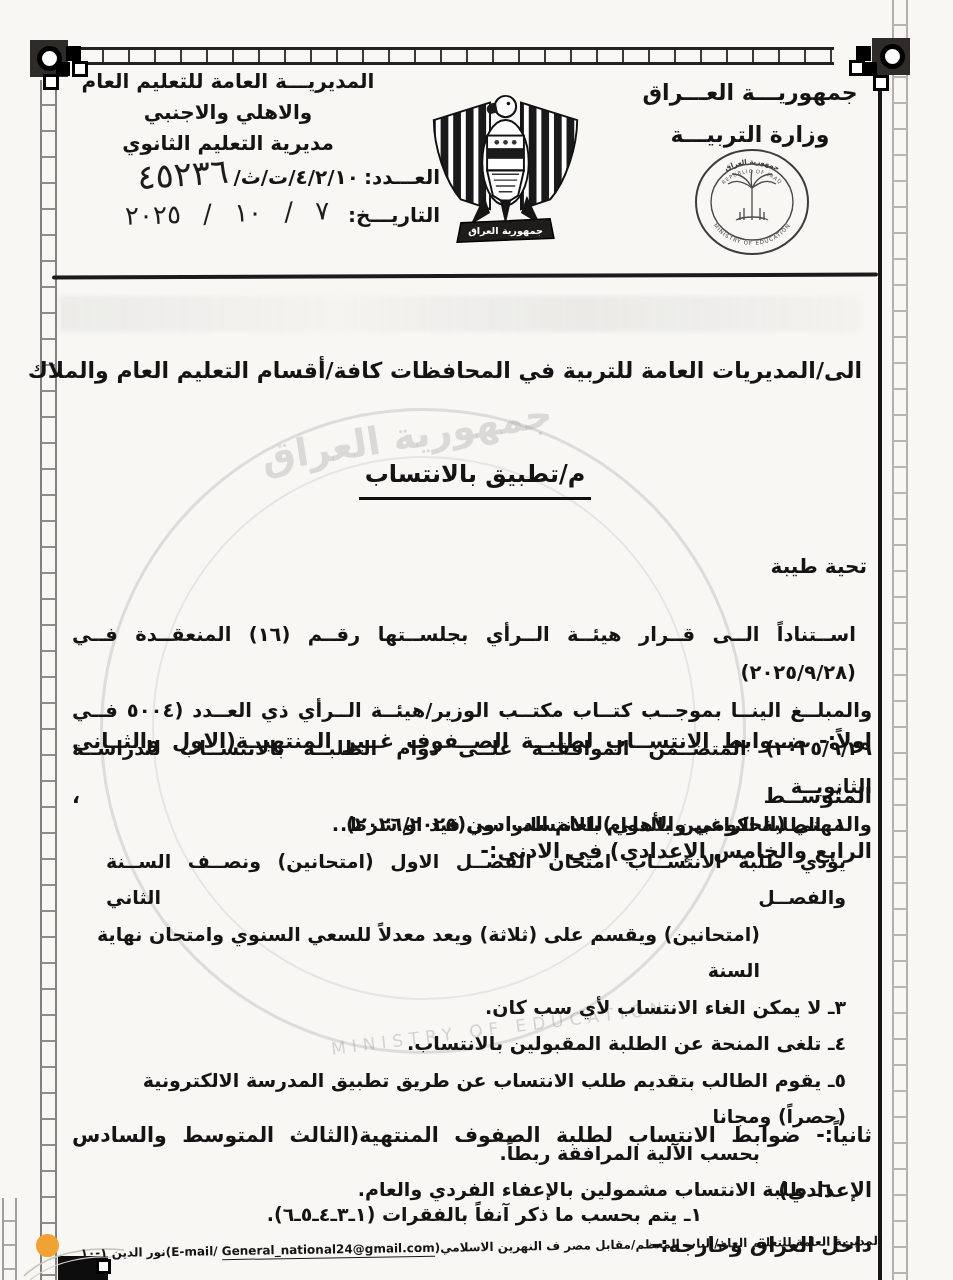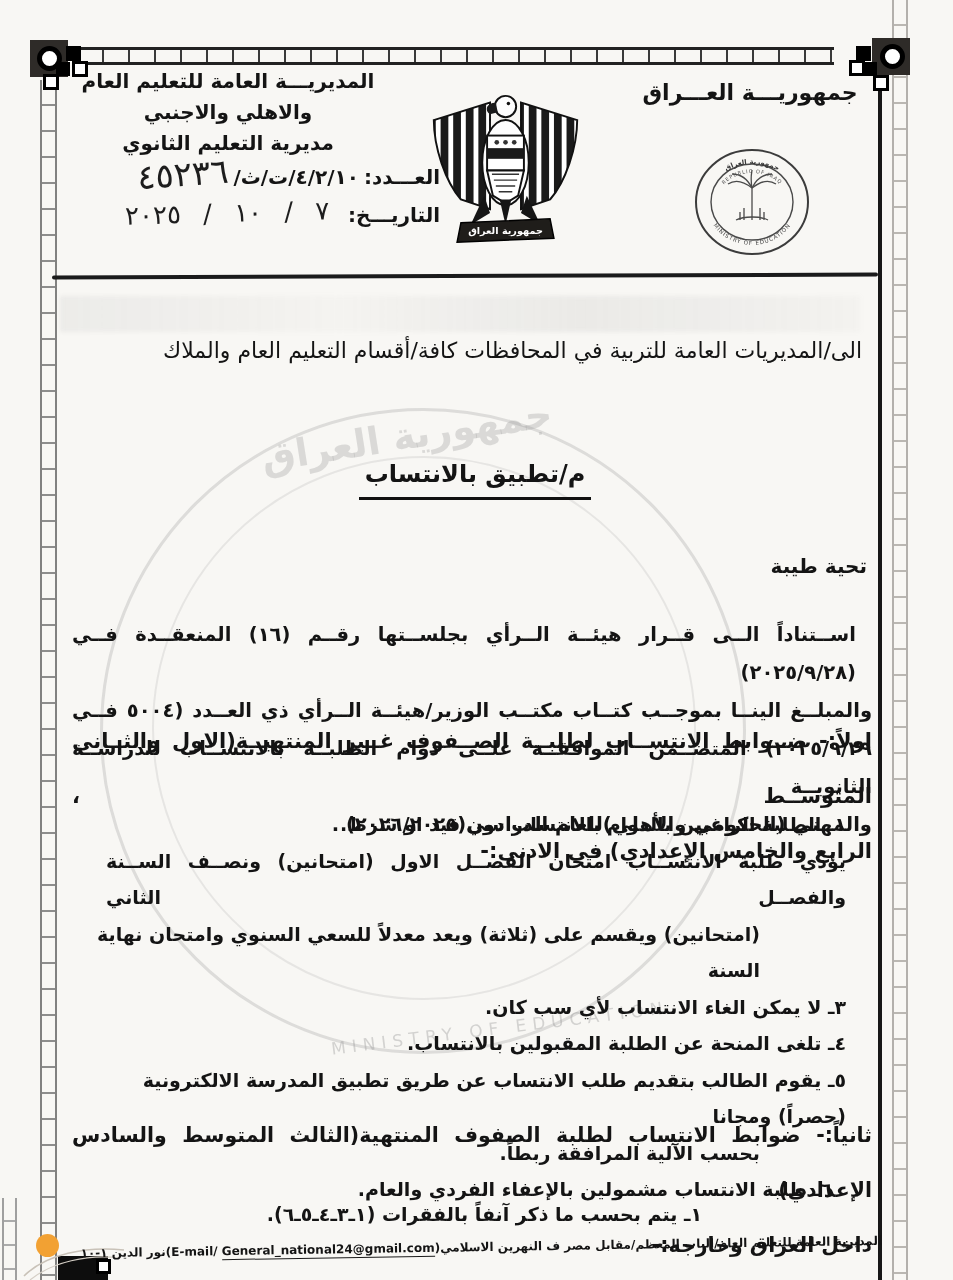--- a/index.html
+++ b/index.html
@@ -52,21 +52,21 @@
   
   .wm-c1 { position:absolute; left:100px; top:408px; width:640px; height:640px;
     border:3px solid rgba(140,140,140,.25); border-radius:50%; }
   .wm-c2 { position:absolute; left:152px; top:456px; width:540px; height:540px;
     border:2px solid rgba(150,150,150,.18); border-radius:50%; }
   .wm-script { position:absolute; left:260px; top:414px; font-size:38px; font-weight:bold;
     color:rgba(150,150,150,.30); transform:rotate(-9deg); white-space:nowrap; }
   .wm-arc-bottom { position:absolute; left:330px; top:1018px; font-size:17px; letter-spacing:6px;
     color:rgba(150,150,150,.38); transform:rotate(-7deg); font-family:"DejaVu Sans", sans-serif; }
   
-  .title { position:absolute; left:70px; top:338px; width:792px; font-size:22px; font-weight:normal;
+  .title { position:absolute; left:70px; top:358px; width:792px; font-size:22px; font-weight:bold;
     white-space:nowrap; }
   .subject { position:absolute; left:300px; top:460px; width:350px; text-align:center; }
   .subject span { display:inline-block; font-size:24px; font-weight:bold;
     border-bottom:3.5px solid #111; padding:0 6px 9px; }
   .greeting { position:absolute; right:86px; top:554px; font-size:20px; font-weight:bold; }
   .intro { position:absolute; left:72px; top:584px; width:800px; font-size:19.5px;
     font-weight:bold; line-height:38px; }
   .j { text-align:justify; text-align-last:justify; }
   .r { text-align:right; }
   .indent1 { padding-right:16px;margin-top:32px; }
@@ -120,20 +120,21 @@
   <div class="c-b" style="left:856px;top:46px;width:15px;height:15px;"></div>
   <div class="c-w" style="left:849px;top:60px;width:10px;height:10px;"></div>
   <div class="c-b" style="left:863px;top:62px;width:14px;height:14px;"></div>
   <div class="c-w" style="left:873px;top:75px;width:10px;height:10px;"></div>
 
   <div class="blob-bl"></div>
   <div class="c-w" style="left:96px;top:1259px;width:9px;height:9px;"></div>
 
   <div class="hdr-right">
     <div>جمهوريـــة العـــراق</div>
+    <div>وزارة التربيـــة</div>
   </div>
 
   <div class="hdr-left">
     <div>المديريـــة العامة للتعليم العام</div>
     <div>والاهلي والاجنبي</div>
     <div>مديرية التعليم الثانوي</div>
   </div>
   <div class="num-row">
     <span class="lbl">العـــدد:</span>
     <span class="lbl">٤/٢/١٠/ت/ث/</span>

